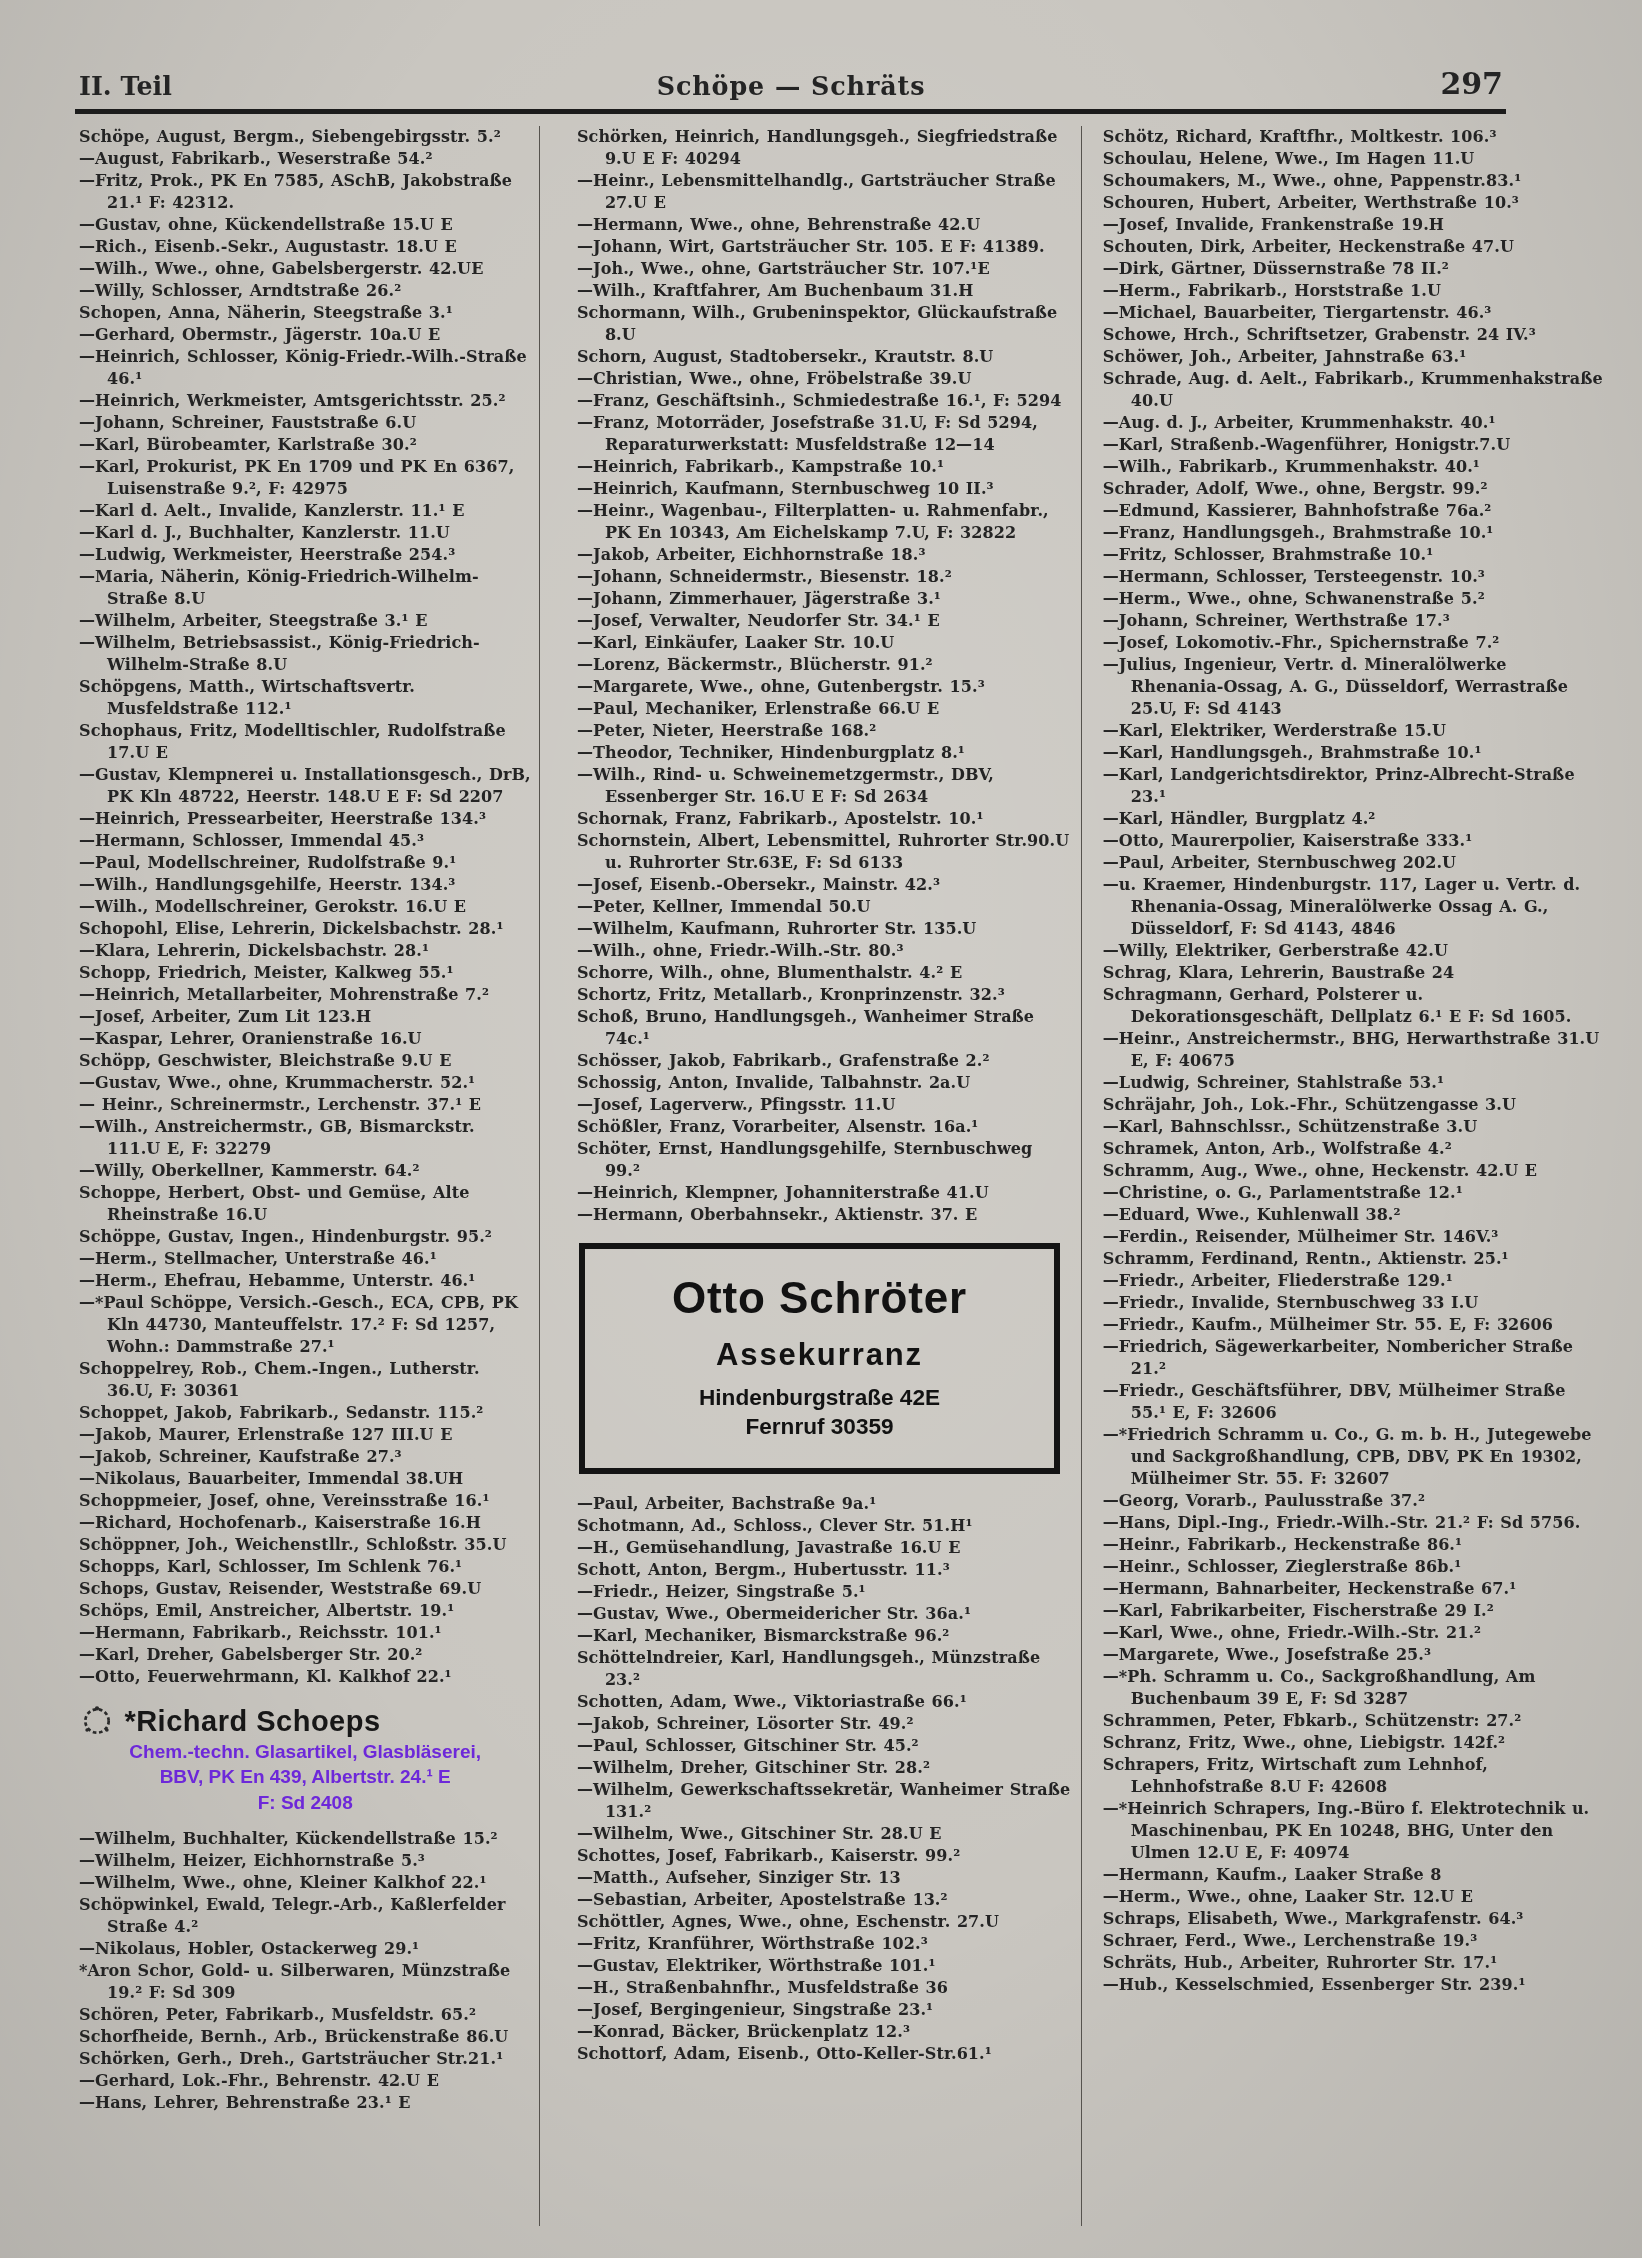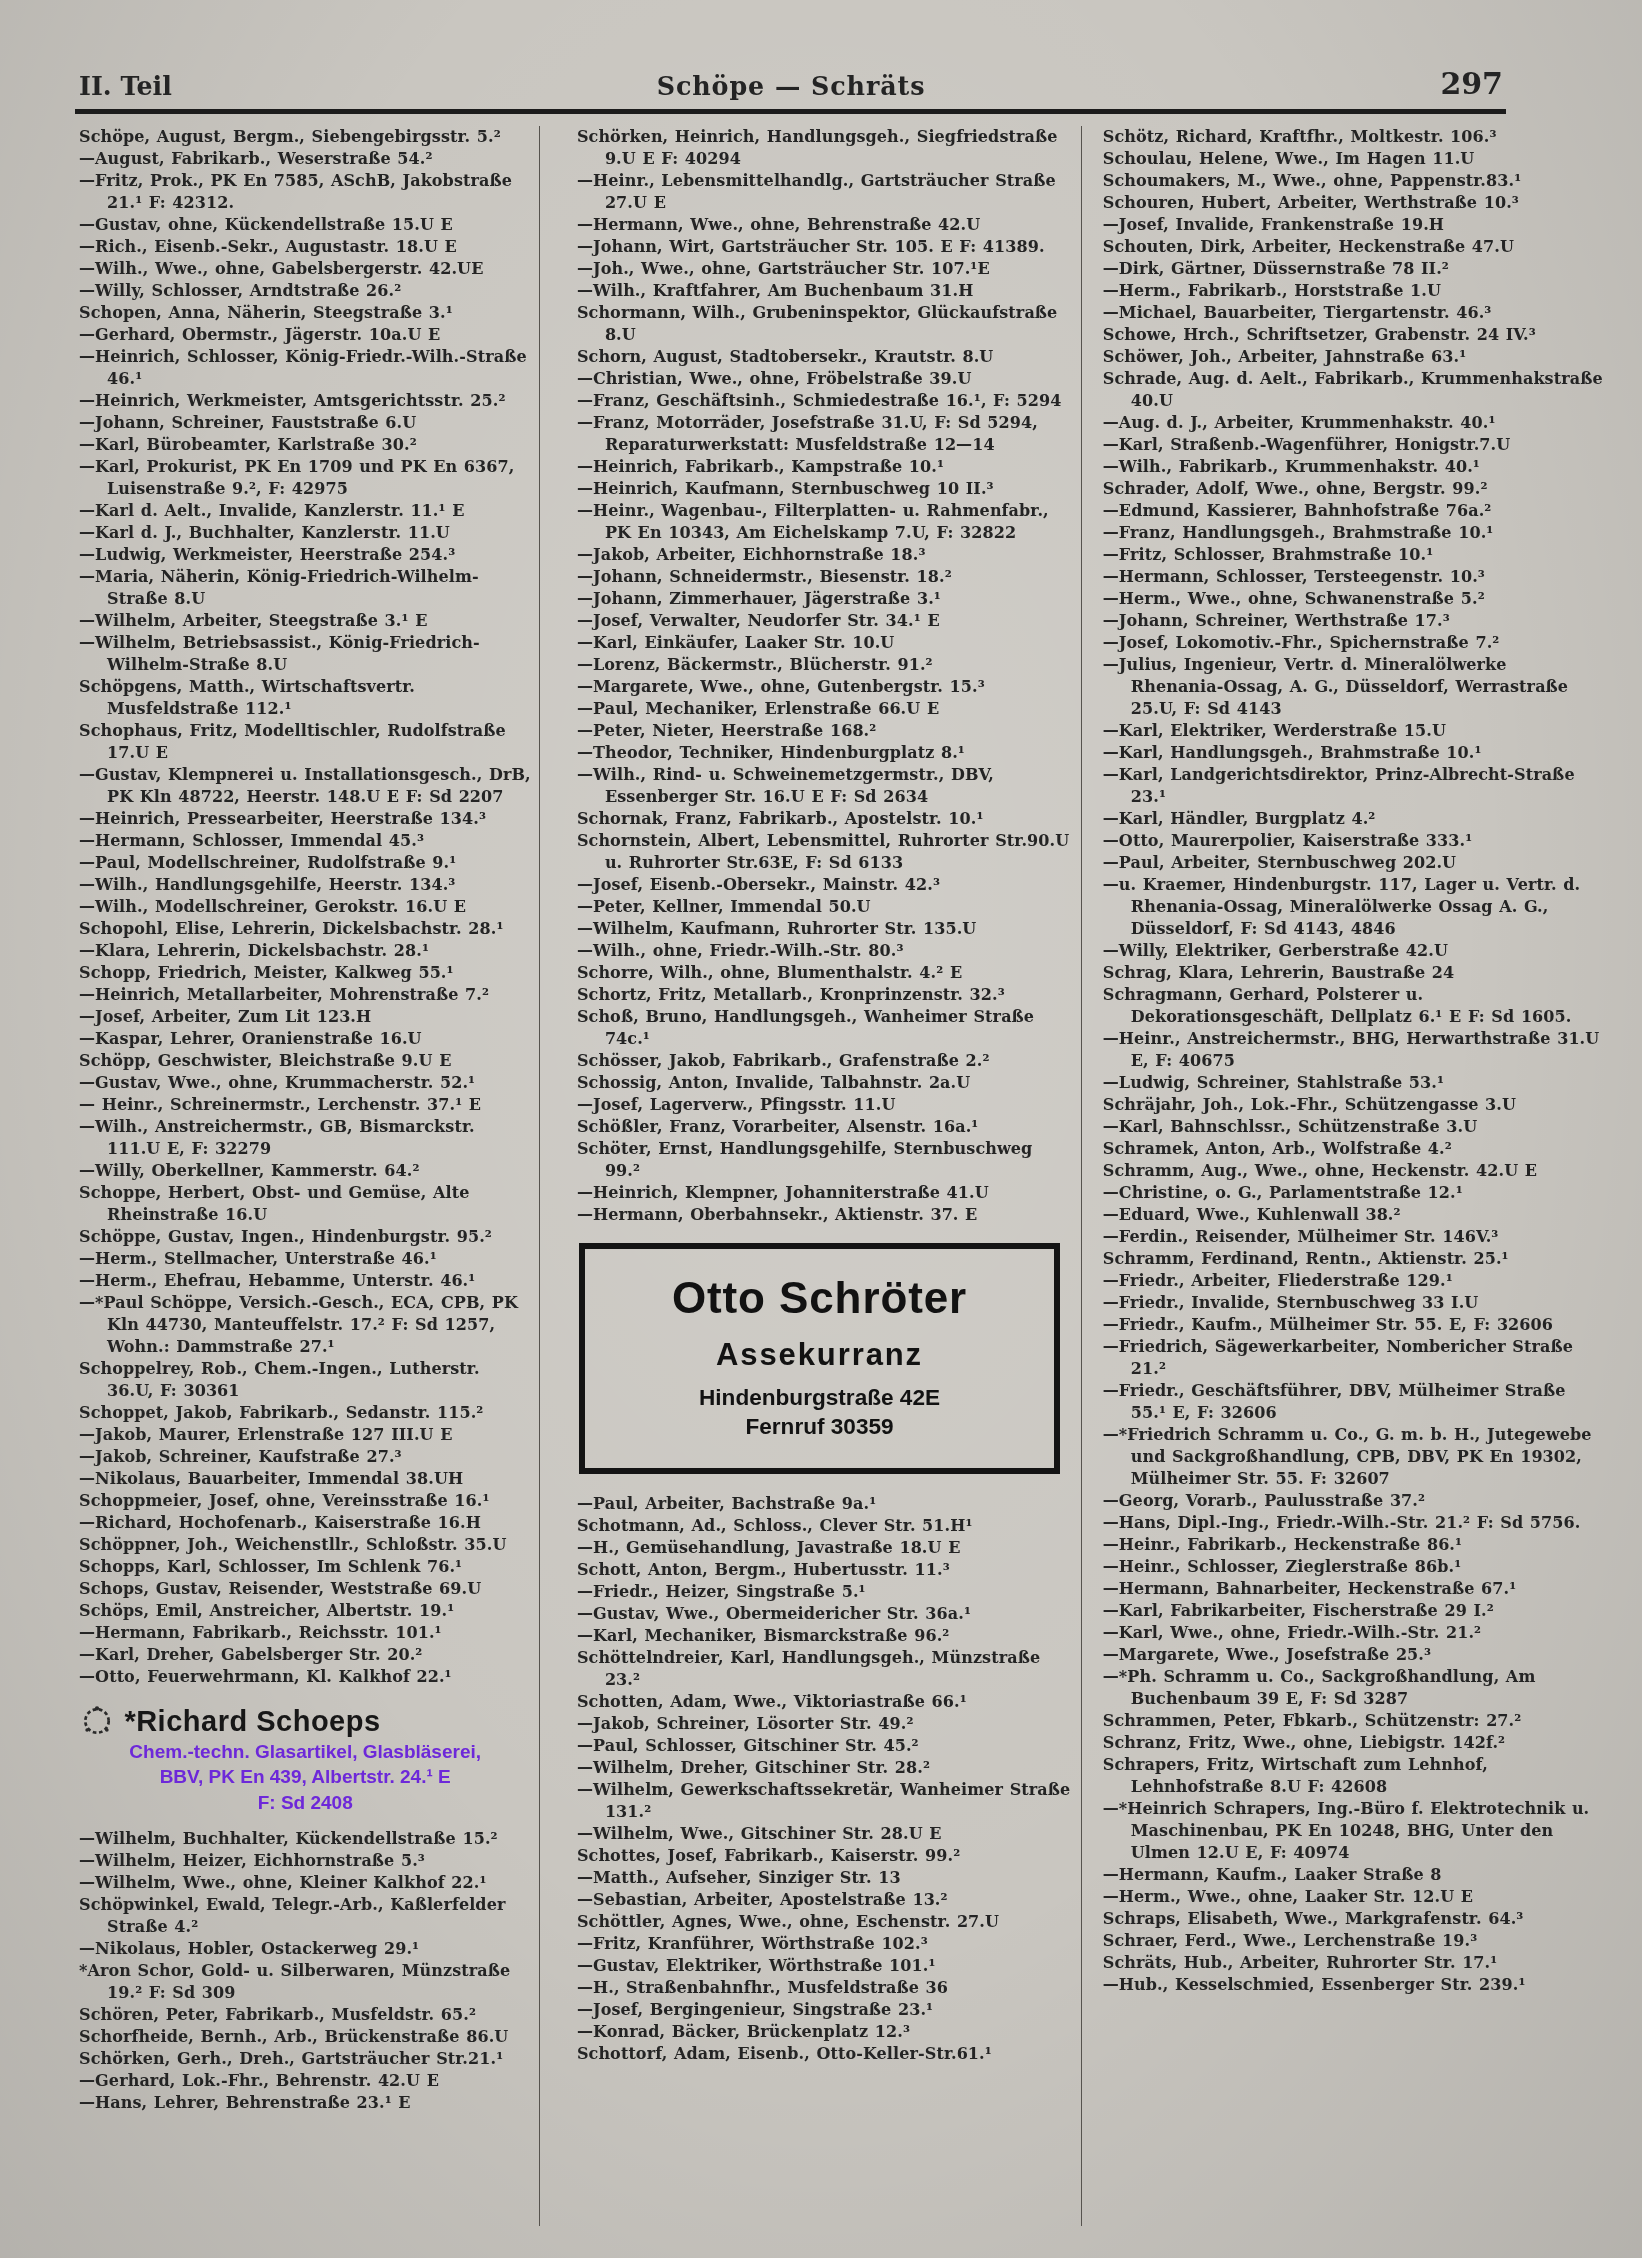--- a/index.html
+++ b/index.html
@@ -200,21 +200,21 @@
       <div class="ad-box">
         <div class="nm">Otto Schröter</div>
         <div class="sub">Assekurranz</div>
         <div class="addr">Hindenburgstraße 42E</div>
         <div class="tel">Fernruf 30359</div>
       </div>
 
       <div>
           <p class="entry">—Paul, Arbeiter, Bachstraße 9a.¹</p>
           <p class="entry">Schotmann, Ad., Schloss., Clever Str. 51.H¹</p>
-          <p class="entry">—H., Gemüsehandlung, Javastraße 18.U E</p>
+          <p class="entry">—H., Gemüsehandlung, Javastraße 16.U E</p>
           <p class="entry">Schott, Anton, Bergm., Hubertusstr. 11.³</p>
           <p class="entry">—Friedr., Heizer, Singstraße 5.¹</p>
           <p class="entry">—Gustav, Wwe., Obermeidericher Str. 36a.¹</p>
           <p class="entry">—Karl, Mechaniker, Bismarckstraße 96.²</p>
           <p class="entry">Schöttelndreier, Karl, Handlungsgeh., Münzstraße 23.²</p>
           <p class="entry">Schotten, Adam, Wwe., Viktoriastraße 66.¹</p>
           <p class="entry">—Jakob, Schreiner, Lösorter Str. 49.²</p>
           <p class="entry">—Paul, Schlosser, Gitschiner Str. 45.²</p>
           <p class="entry">—Wilhelm, Dreher, Gitschiner Str. 28.²</p>
           <p class="entry">—Wilhelm, Gewerkschaftssekretär, Wanheimer Straße 131.²</p>

